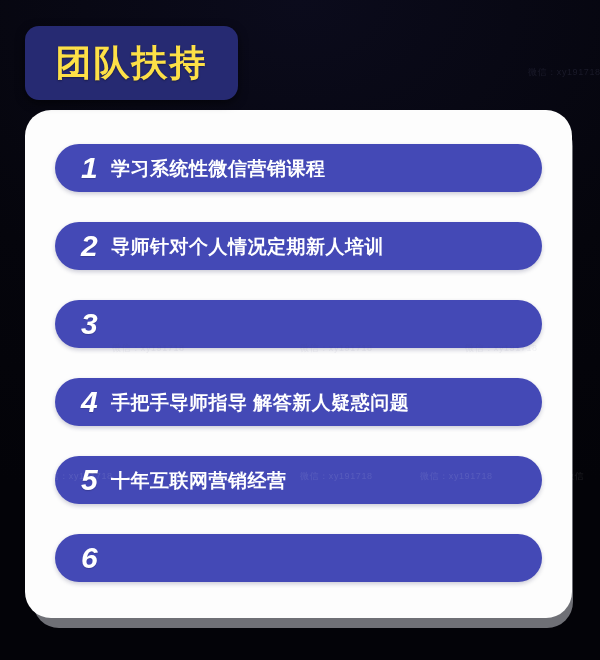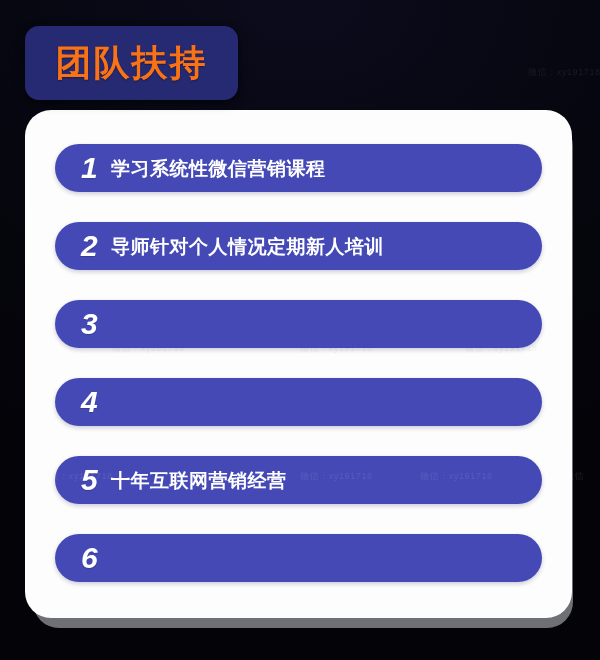--- a/index.html
+++ b/index.html
@@ -44,21 +44,21 @@
     height: 74px;
     background: #262a72;
     border-radius: 14px;
     box-shadow: 0 3px 10px rgba(0,0,0,0.55);
     z-index: 3;
     display: flex;
     align-items: center;
     justify-content: center;
   }
   .title-text {
-    color: #f97316;
+    color: #fde047;
     font-size: 36px;
     font-weight: bold;
     letter-spacing: 2px;
     line-height: 1;
     text-shadow: 0 1px 2px rgba(0,0,0,0.35);
     white-space: nowrap;
   }
 
   
   .card-shadow {
@@ -164,20 +164,21 @@
         <span class="row-num">2</span>
         <span class="row-label">导师针对个人情况定期新人培训</span>
       </div>
 
       <div class="row">
         <span class="row-num">3</span>
       </div>
 
       <div class="row">
         <span class="row-num">4</span>
+        <span class="row-label">手把手导师指导  解答新人疑惑问题</span>
       </div>
 
       <div class="row">
         <span class="row-num">5</span>
         <span class="row-label">十年互联网营销经营</span>
       </div>
 
       <div class="row">
         <span class="row-num">6</span>
       </div>

